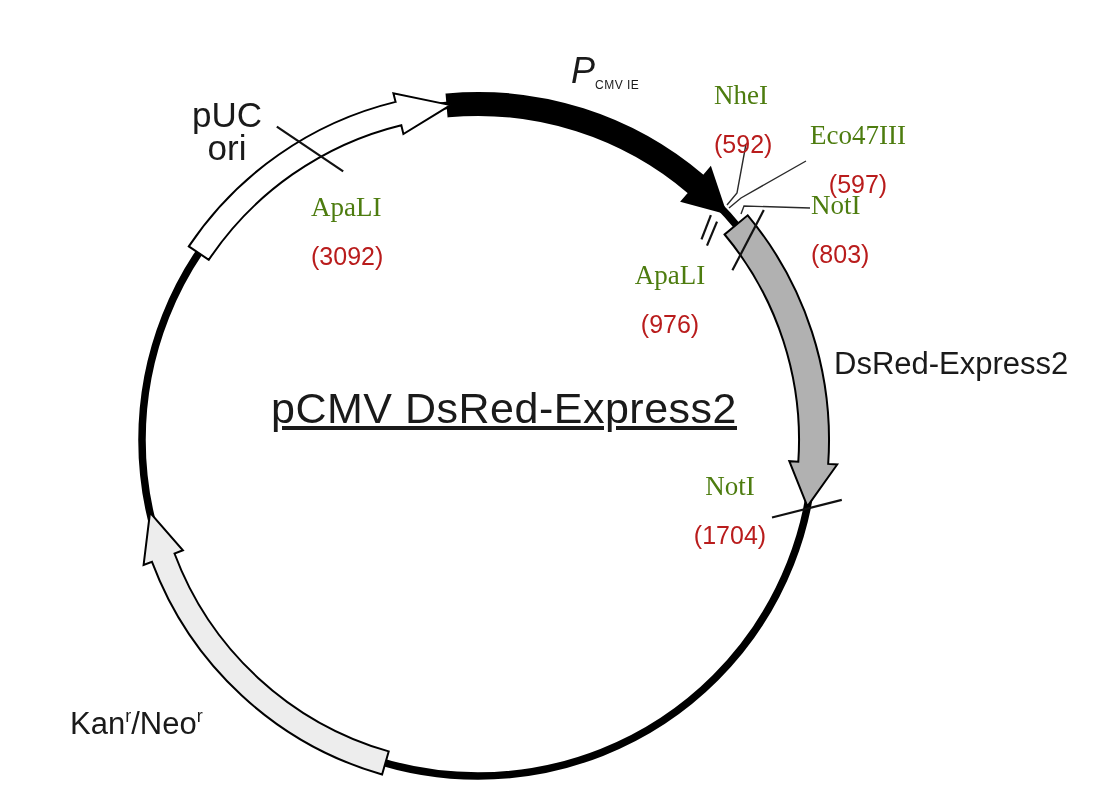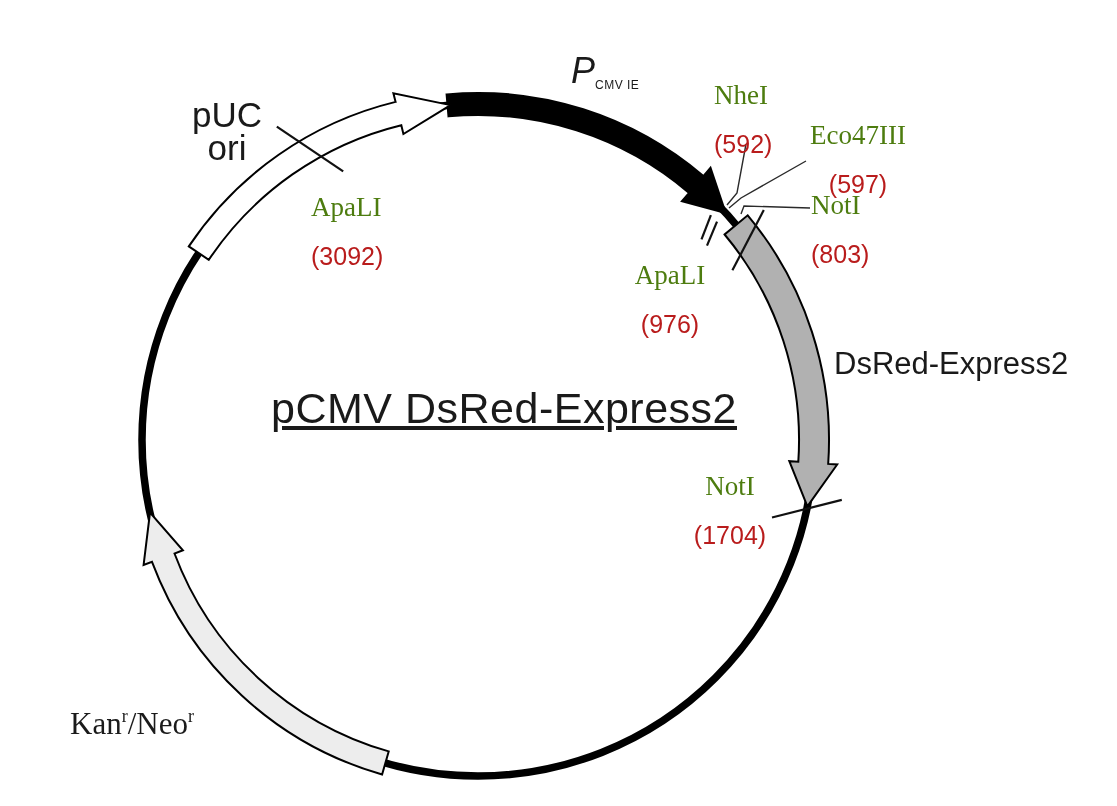--- a/index.html
+++ b/index.html
@@ -20,21 +20,21 @@
   .site .site-pos{
     font-family:"Liberation Sans", sans-serif;
     font-size:25px;line-height:28px;color:#b91c1c;margin-top:20px;
   }
   .feature-big{font-size:31px;color:#1a1a1a;}
   .puc{font-size:35px;line-height:33px;text-align:center;width:100px;}
   .title{font-size:43px;width:500px;text-align:right;letter-spacing:0.5px;text-decoration:underline;}
   .size{font-size:34px;width:500px;text-align:center;}
   .pcmv .p-it{font-style:italic;font-size:36px;}
   .pcmv .p-sub{font-size:12px;position:relative;top:6px;letter-spacing:0.5px;}
-  .kan{font-size:31px;font-family:Liberation Serif, serif;}
+  .kan{font-size:31px;}
   .kan sup{font-size:18px;position:relative;top:-1px;}
 </style>
 </head>
 <body>
 
 <div class="stage">
 
   <svg id="map-svg" width="1117" height="806" viewBox="0 0 1117 806">
       <circle cx="478" cy="440" r="336" fill="none" stroke="#000000" stroke-width="7.5"></circle>
       <path d="M446.6,94.4 A347,347 0 0 1 703.4,176.1 L710.5,167.8 L725.7,213 L681.9,201.2 L689.1,192.9 A325,325 0 0 0 448.5,116.3 Z" fill="#000000" stroke="#000" stroke-width="2" stroke-linejoin="miter"></path>

